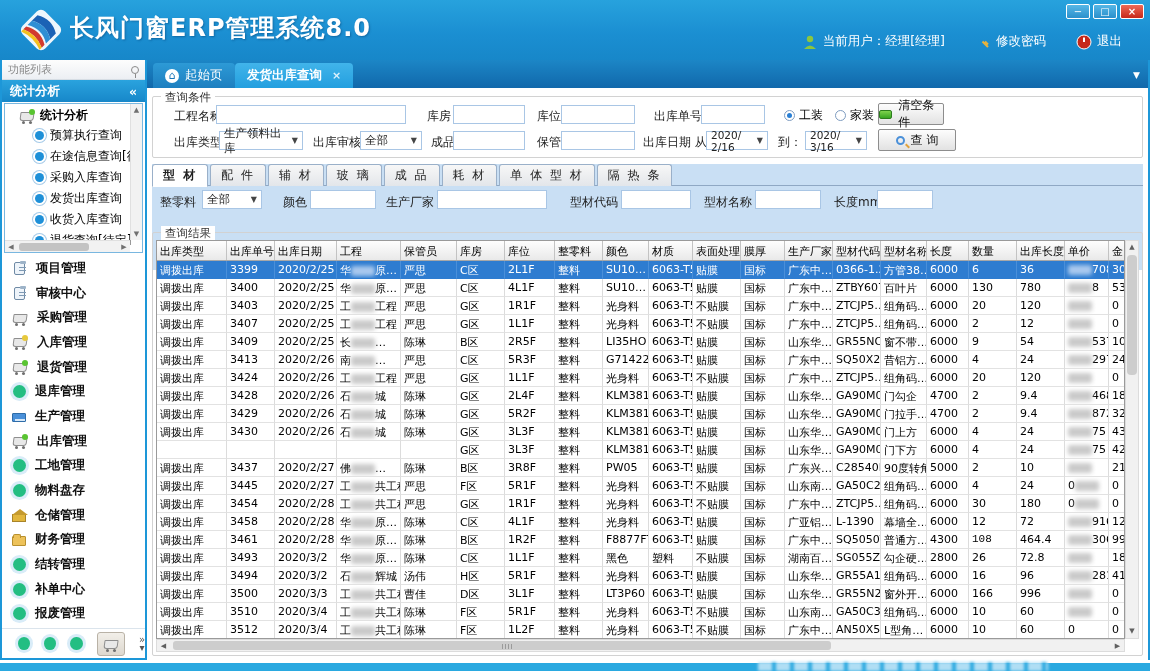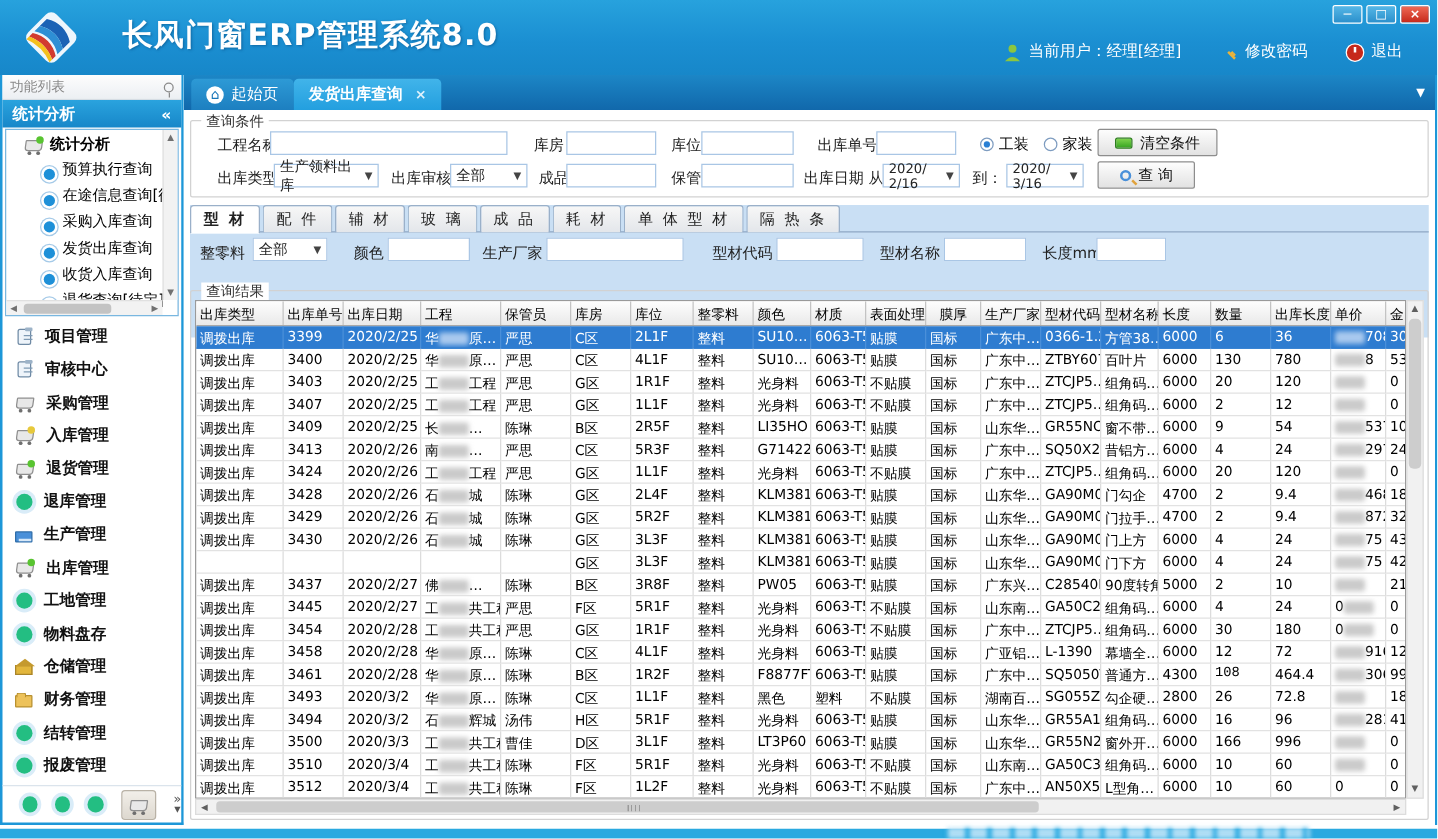--- a/index.html
+++ b/index.html
@@ -4,21 +4,21 @@
 <style>
   * { margin:0; padding:0; box-sizing:border-box; }
   html,body { width:1150px; height:671px; overflow:hidden; font-family:"DejaVu Sans","Liberation Sans",sans-serif; }
   .app { position:relative; width:1150px; height:671px; background:#fff; overflow:hidden; }
 
   
   .titlebar { position:absolute; left:0; top:0; width:1150px; height:60px;
     background:linear-gradient(#27a2dd,#1b8fd2 55%,#1787c9); }
   .logo { position:absolute; left:18px; top:8px; width:46px; height:44px; }
   .app-title { position:absolute; left:70px; top:12px; color:#fff; font-size:24px; font-weight:bold; letter-spacing:1px;
-    text-shadow:1px 1px 2px rgba(0,60,110,.45);margin-left:28px; }
+    text-shadow:1px 1px 2px rgba(0,60,110,.45); }
   .winbtns { position:absolute; right:6px; top:4px; display:flex; gap:3px; }
   .winbtn { width:24px; height:15px; border:1px solid #fff; border-radius:2px; color:#fff; font-size:10px; line-height:13px;
     text-align:center; background:linear-gradient(#56b7e6,#2b90cc); cursor:pointer; }
   .winbtn.close { background:linear-gradient(#ef6a56,#c6291b); font-weight:bold; }
   .userbar { position:absolute; right:28px; top:33px; display:flex; align-items:center; gap:8px; color:#fff; font-size:12.5px; }
   .userbar .grp { display:flex; align-items:center; gap:5px; cursor:pointer; }
   .userbar .sep { width:14px; }
 
   
   .bottomstrip { position:absolute; left:0; bottom:0; width:1150px; height:8px; background:#2aa9e0; }
@@ -31,21 +31,21 @@
   .side-titlebar { height:20px; background:linear-gradient(#fdfdfd,#eceff3); color:#8a8a8a; font-size:11px;
     display:flex; align-items:center; padding:0 6px; border-bottom:1px solid #d6dde4; }
   .side-titlebar .sp { flex:1; }
   .pin-icon { width:8px; height:8px; border:1px solid #8a8a8a; border-radius:50%; position:relative; }
   .pin-icon::after { content:""; position:absolute; left:3px; top:7px; width:1px; height:4px; background:#8a8a8a; }
   .side-section { height:22px; background:linear-gradient(#2aa3de,#1787c9); color:#fff; font-size:12.5px; font-weight:bold;
     display:flex; align-items:center; padding:0 8px; }
   .side-section .sp { flex:1; }
   .tree { height:150px; border:1px solid #79b7e0; margin:1px 2px; position:relative; background:#fff; overflow:hidden; }
   .tree-root { display:flex; align-items:center; gap:5px; font-size:12px; font-weight:bold; padding:3px 2px 1px 14px; }
-  .tree-item { display:flex; align-items:flex-end; gap:6px; font-size:12px; padding:2px 0 2px 30px; cursor:pointer; white-space:nowrap; }
+  .tree-item { display:flex; align-items:center; gap:6px; font-size:12px; padding:2px 0 2px 30px; cursor:pointer; white-space:nowrap; }
   .tdot { width:9px; height:9px; border-radius:50%; background:#1e90d8; box-shadow:0 0 0 2px #fff,0 0 0 3px #a5cae8; flex:none; }
   .tree-vsb { position:absolute; right:0; top:0; width:12px; bottom:12px; background:#f2f2f2; border-left:1px solid #e0e0e0; font-size:7px; color:#707070; }
   .tree-vsb .a { height:12px; text-align:center; line-height:12px; }
   .tree-vsb .a.down { position:absolute; bottom:0; width:100%; }
   .tree-hsb { position:absolute; left:0; bottom:0; right:12px; height:12px; background:#f2f2f2; border-top:1px solid #e0e0e0; }
   .tree-hsb .thumb { position:absolute; left:14px; top:2px; height:8px; width:70px; background:#c3c3c3; border-radius:3px; }
   .tree-hsb .a { position:absolute; top:0; width:12px; height:12px; font-size:7px; color:#707070; text-align:center; line-height:12px; }
   .menu { flex:1; display:flex; flex-direction:column; padding:2px 0; }
   .menu-item { flex:1; display:flex; align-items:center; gap:9px; padding-left:10px; font-size:12.5px; font-weight:bold; color:#111; cursor:pointer; }
   .side-bottom { height:30px; border-top:1px solid #dbe4ec; display:flex; align-items:center; gap:14px; padding-left:16px; }
@@ -291,20 +291,24 @@
         <div class="menu-item">
           <span class="ic i-folder"></span>
           <span>财务管理</span>
         </div>
         <div class="menu-item">
           <span class="ic i-dot"></span>
           <span>结转管理</span>
         </div>
         <div class="menu-item">
           <span class="ic i-dot"></span>
+          <span>补单中心</span>
+        </div>
+        <div class="menu-item">
+          <span class="ic i-dot"></span>
           <span>报废管理</span>
         </div>
       </div>
     <div class="side-bottom">
       <span class="gdot"></span>
       <span class="gdot"></span>
       <span class="gdot"></span>
       <span class="cartbtn">
           <span class="ic i-cart"></span>
         </span>
@@ -337,21 +341,21 @@
       <span class="flabel" style="left:501px;top:11px">出库单号</span>
       <input class="finput" style="left: 548px; top: 8px; width: 64px;" value="">
       <span class="radio" style="left:631px;top:10px">
         <span class="rdot on"></span>
         <span>工装</span>
       </span>
       <span class="radio" style="left:682px;top:10px">
         <span class="rdot"></span>
         <span>家装</span>
       </span>
-      <div class="btn" style="left:725px;top:6px;width:96px">
+      <div class="btn" style="left:725px;top:6px;width:66px">
         <span class="clr-ic"></span>
         <span>清空条件</span>
       </div>
 
       <span class="flabel" style="left:21px;top:37px">出库类型</span>
       <div class="fselect" style="left:66px;top:34px;width:84px">
         <span>生产领料出库</span>
           <span class="arr">▼</span>
       </div>
       <span class="flabel" style="left:160px;top:37px">出库审核</span>
@@ -418,21 +422,21 @@
               <div class="tc" style="width: 48px;">出库单号</div>
               <div class="tc" style="width: 62px;">出库日期</div>
               <div class="tc" style="width: 64px;">工程</div>
               <div class="tc" style="width: 56px;">保管员</div>
               <div class="tc" style="width: 48px;">库房</div>
               <div class="tc" style="width: 50px;">库位</div>
               <div class="tc" style="width: 48px;">整零料</div>
               <div class="tc" style="width: 46px;">颜色</div>
               <div class="tc" style="width: 44px;">材质</div>
               <div class="tc" style="width: 48px;">表面处理</div>
-              <div class="tc" style="width: 44px; text-align: center;">膜厚</div>
+              <div class="tc" style="width: 44px;">膜厚</div>
               <div class="tc" style="width: 48px;">生产厂家</div>
               <div class="tc" style="width: 48px;">型材代码</div>
               <div class="tc" style="width: 46px;">型材名称</div>
               <div class="tc" style="width: 42px;">长度</div>
               <div class="tc" style="width: 48px;">数量</div>
               <div class="tc" style="width: 48px;">出库长度</div>
               <div class="tc" style="width: 44px;">单价</div>
               <div class="tc" style="width: 26px;">金</div>
             </div>
             <div class="trow sel">

